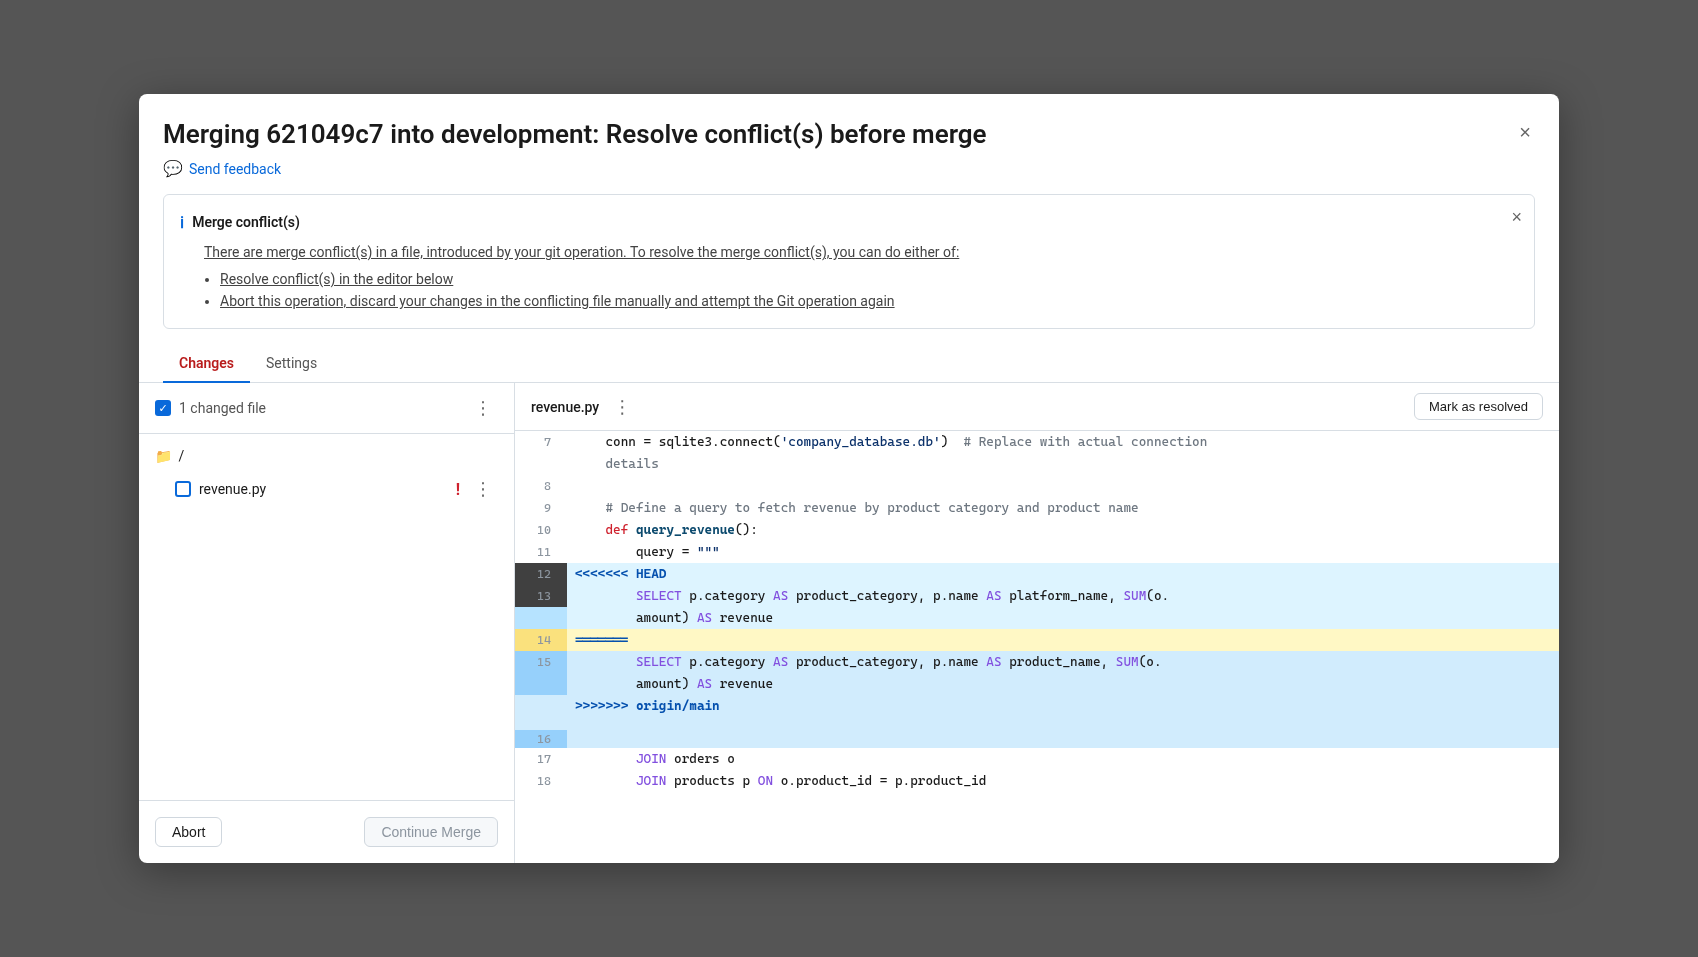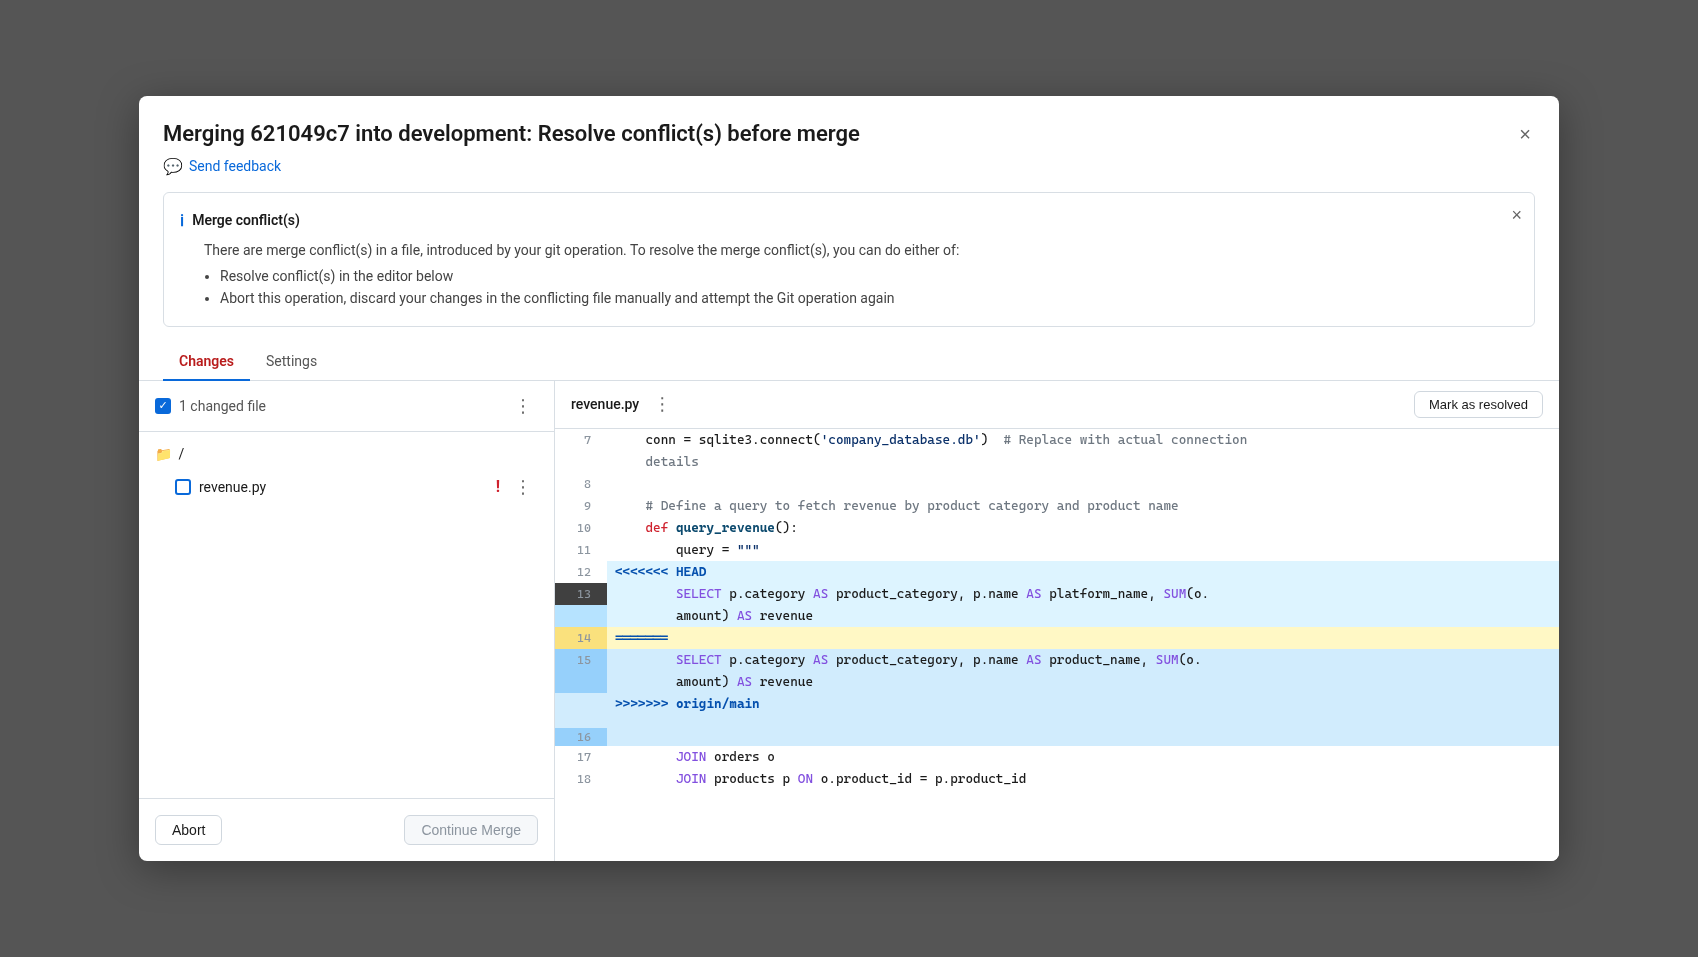--- a/index.html
+++ b/index.html
@@ -21,21 +21,21 @@
       overflow: hidden;
       position: relative;
     }
     .modal-header {
       padding: 24px 24px 0 24px;
       display: flex;
       align-items: flex-start;
       justify-content: space-between;
     }
     .modal-title {
-      font-size: 22px;
+      font-size: 26px;
       font-weight: 600;
       color: #1a1a1a;
       line-height: 1.3;
     }
     .close-btn {
       background: none;
       border: none;
       cursor: pointer;
       font-size: 20px;
       color: #666;
@@ -73,20 +73,21 @@
     }
     .alert-icon {
       color: #0969da;
       font-size: 16px;
     }
     .alert-body {
       color: #444;
       font-size: 14px;
       line-height: 1.6;
       padding-left: 24px;
+      text-decoration: underline;
     }
     .alert-body ul {
       padding-left: 16px;
       margin-top: 4px;
     }
     .alert-close {
       position: absolute;
       top: 12px;
       right: 12px;
       background: none;
@@ -113,21 +114,21 @@
       color: #b91c1c;
       font-weight: 600;
       border-bottom: 2px solid #0969da;
     }
     .content-area {
       display: flex;
       height: 480px;
       border-top: none;
     }
     .left-panel {
-      width: 416px;
+      width: 376px;
       min-width: 320px;
       border-right: 1px solid #d8dee4;
       display: flex;
       flex-direction: column;
     }
     .changed-files-header {
       display: flex;
       align-items: center;
       justify-content: space-between;
       padding: 12px 16px;
@@ -409,21 +410,21 @@
           <div class="line-num">10</div>
           <div class="line-content code-default">    <span class="code-keyword">def</span> <span class="code-green">query_revenue</span>():</div>
         </div>
 
         <div class="code-line line-normal">
           <div class="line-num">11</div>
           <div class="line-content code-default">        query = <span class="code-string">"""</span></div>
         </div>
 
         <div class="code-line line-head">
-          <div class="line-num" style="background:#ffffff;">12</div>
+          <div class="line-num" style="background:#404040;">12</div>
           <div class="line-content conflict-marker">&lt;&lt;&lt;&lt;&lt;&lt;&lt; HEAD</div>
         </div>
 
         <div class="code-line line-head">
           <div class="line-num" style="background:#404040;">13</div>
           <div class="line-content code-default">        <span class="code-select">SELECT</span> p.category <span class="code-select">AS</span> product_category, p.name <span class="code-select">AS</span> platform_name, <span class="code-select">SUM</span>(o.</div>
         </div>
         <div class="code-line line-head">
           <div class="line-num" style="background:#b6e3ff;"></div>
           <div class="line-content code-default">        amount) <span class="code-select">AS</span> revenue</div>

